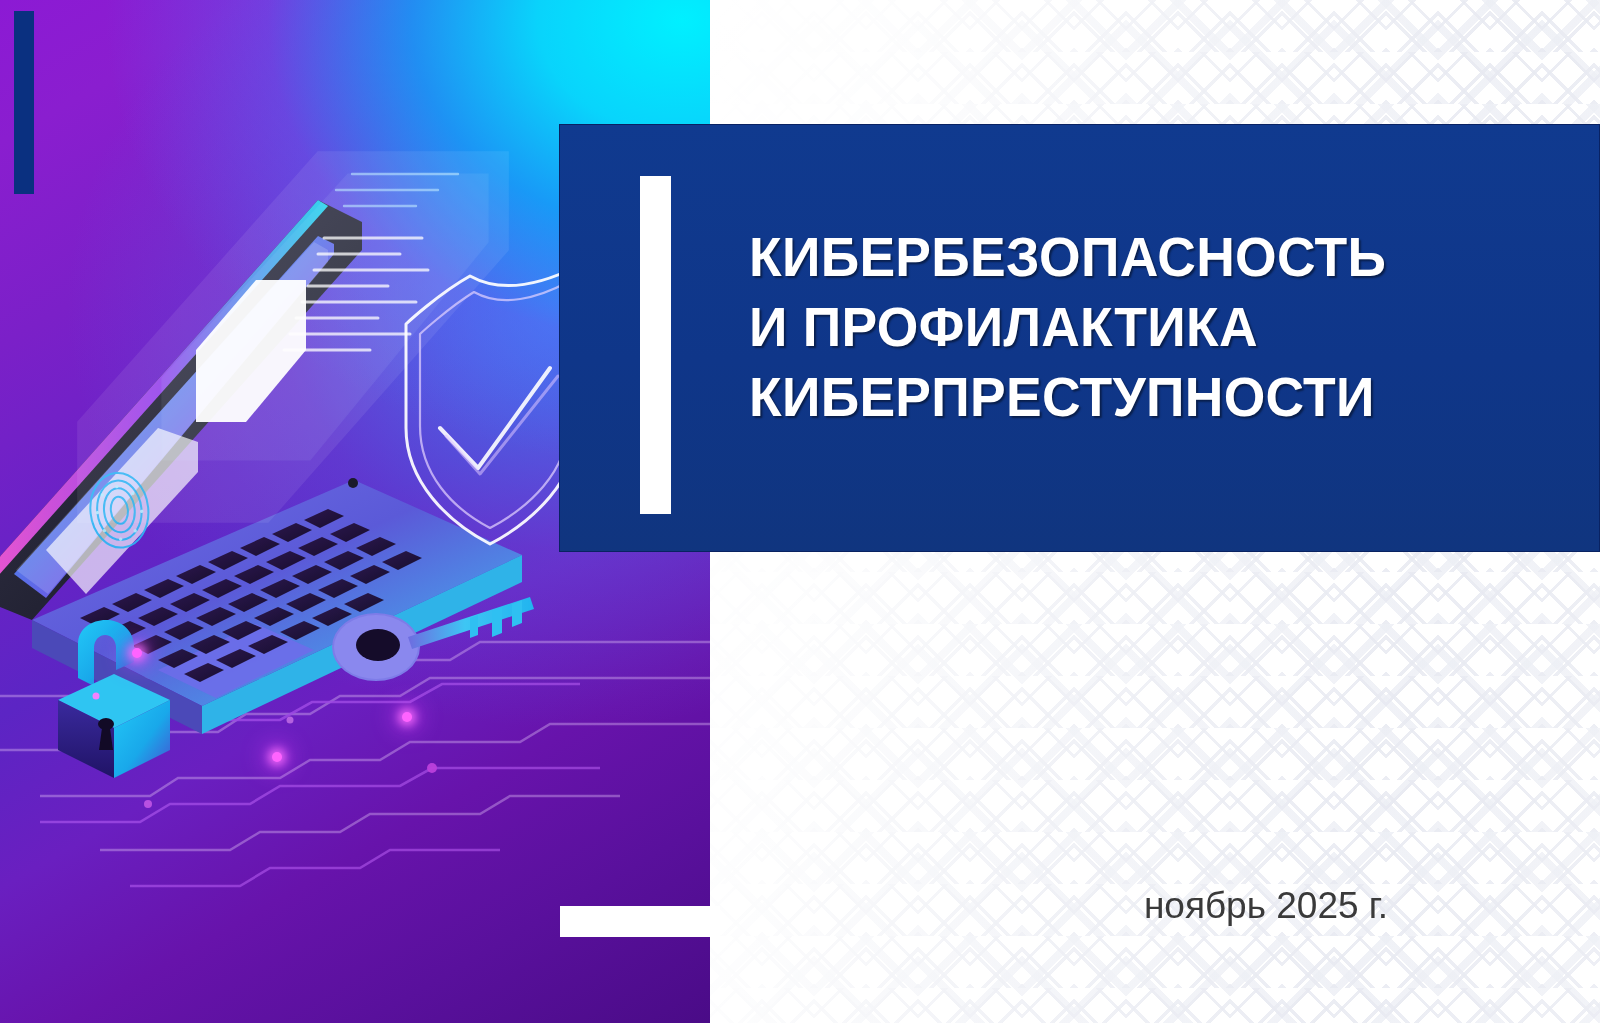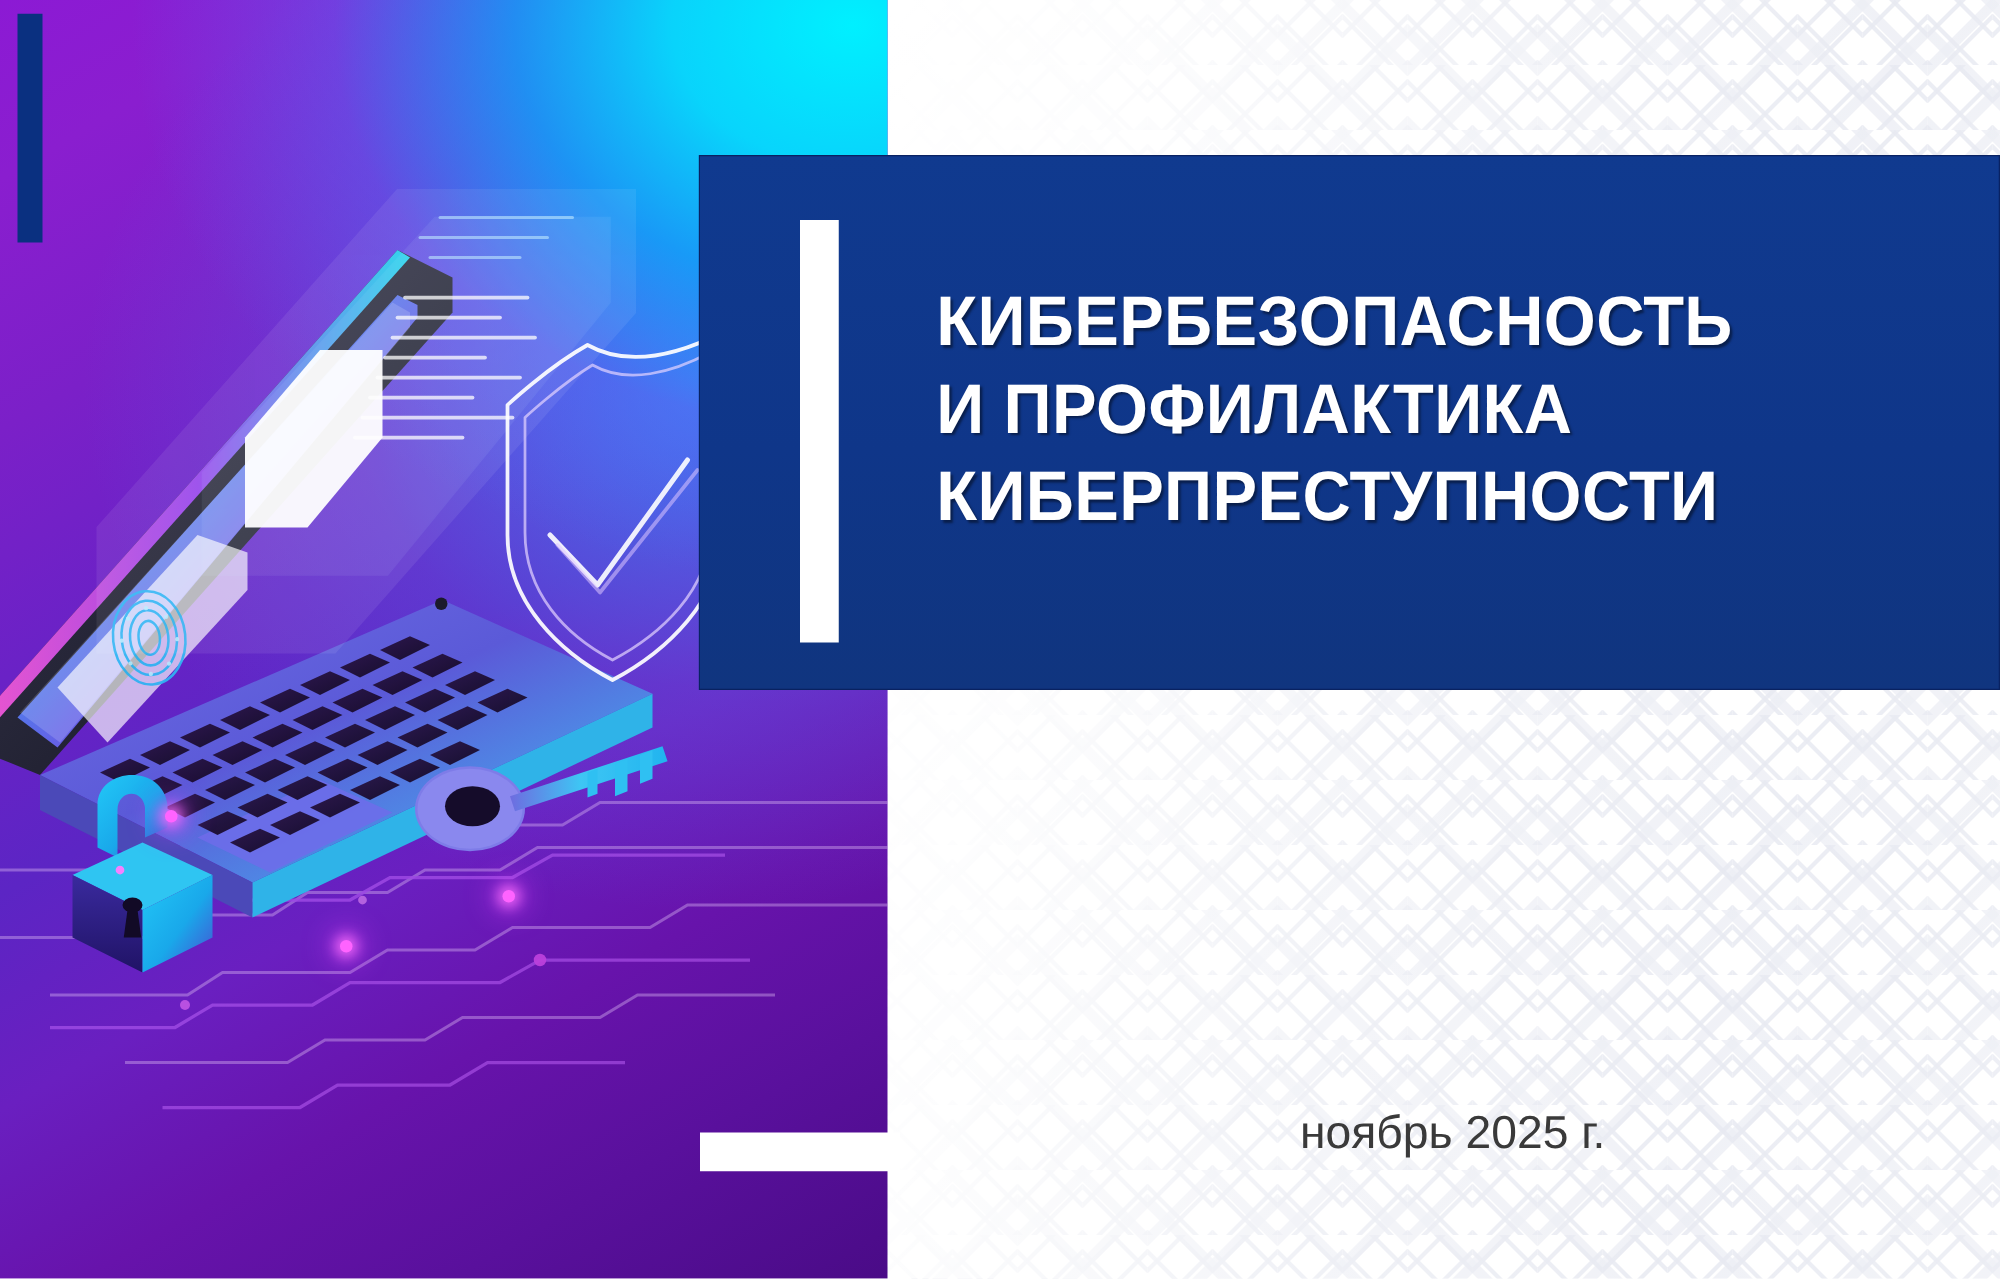--- a/index.html
+++ b/index.html
@@ -165,21 +165,21 @@
     transform: scaleX(0.97);
     transform-origin: left center;
     white-space: nowrap;
   }
 
   
   .date-text {
     position: absolute;
     left: 1040px; top: 884px;
     width: 452px;
-    text-align: left;
+    text-align: center;
     color: #3a3a3a;
     font-family: "Liberation Sans", sans-serif;
     font-size: 37px;
     line-height: 44px;
     white-space: nowrap;
   }
 
   
   .bottom-bar {
     position: absolute;

